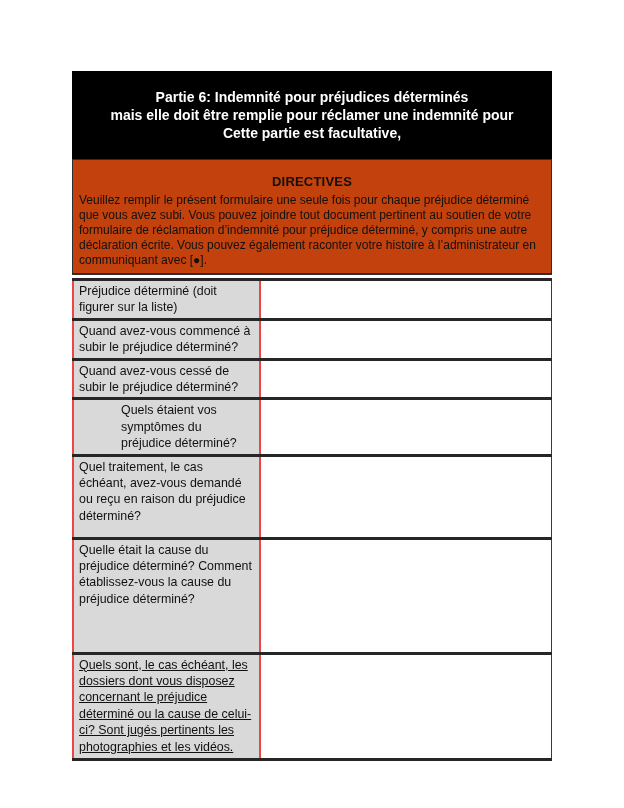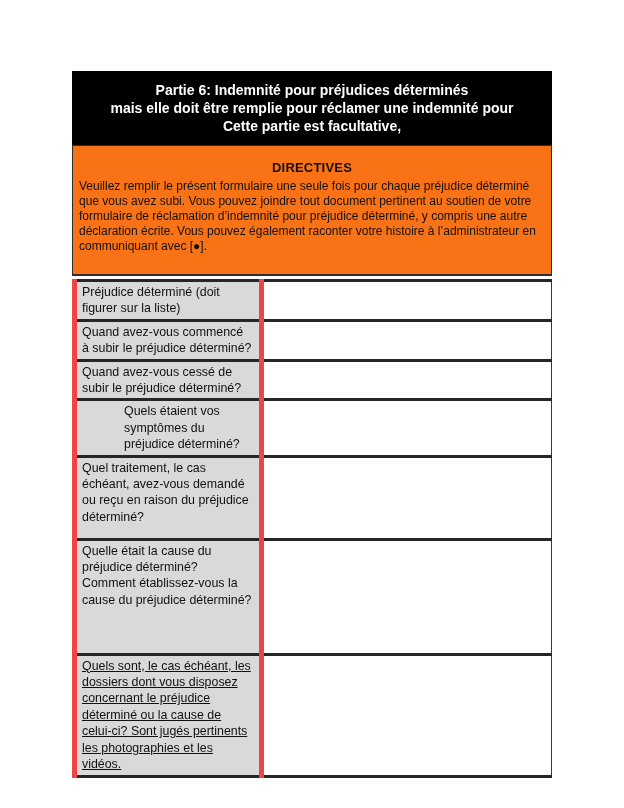--- a/index.html
+++ b/index.html
@@ -19,31 +19,31 @@
     width: 480px;
   }
   
   .part-header {
     background: #000000;
     color: #ffffff;
     text-align: center;
     font-weight: bold;
     font-size: 14px;
     line-height: 18px;
-    padding: 10px 6px;
+    padding: 17px 6px;
     box-sizing: border-box;
   }
   
   .directives {
-    background: #f97316;
+    background: #c2410c;
     border: 1px solid #2e2e2e;
     border-bottom-width: 2px;
     box-sizing: border-box;
     min-height: 107px;
-    padding: 14px 6px 20px 6px;
+    padding: 14px 6px 5px 6px;
     color: #111111;
   }
   .directives-title {
     text-align: center;
     font-weight: bold;
     font-size: 13px;
     line-height: 15px;
     margin-bottom: 4px;
     letter-spacing: 0.2px;
   }
@@ -54,21 +54,21 @@
   
   table.qa {
     border-collapse: collapse;
     table-layout: fixed;
     width: 480px;
     margin-top: 3px;
   }
   table.qa td {
     vertical-align: top;
     box-sizing: border-box;
-    border-left: 5px solid #ef4444;
+    border-left: 2px solid #ef4444;
     border-right: 1px solid #3a3a3a;
     border-top: 3px solid #262626;
     padding: 2px 6px 2px 5px;
     font-size: 12.4px;
     line-height: 16.4px;
     color: #111111;
   }
   table.qa tr:last-child td { border-bottom: 3px solid #262626; text-decoration: underline; }
   td.q-cell { width: 187px; background: #d9d9d9; }
   td.a-cell { background: #ffffff; }

